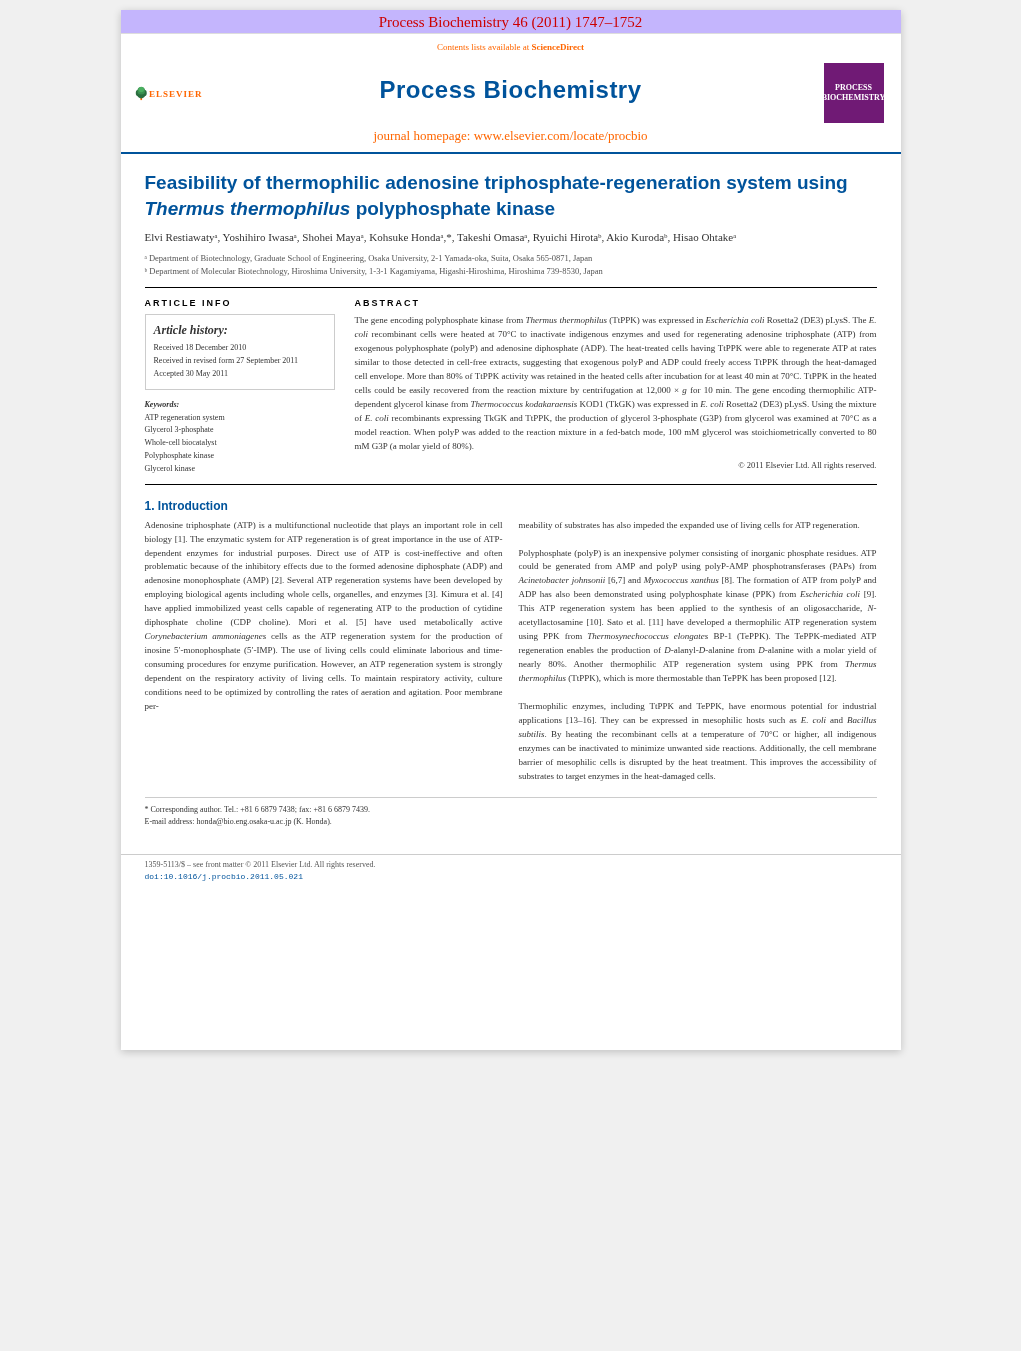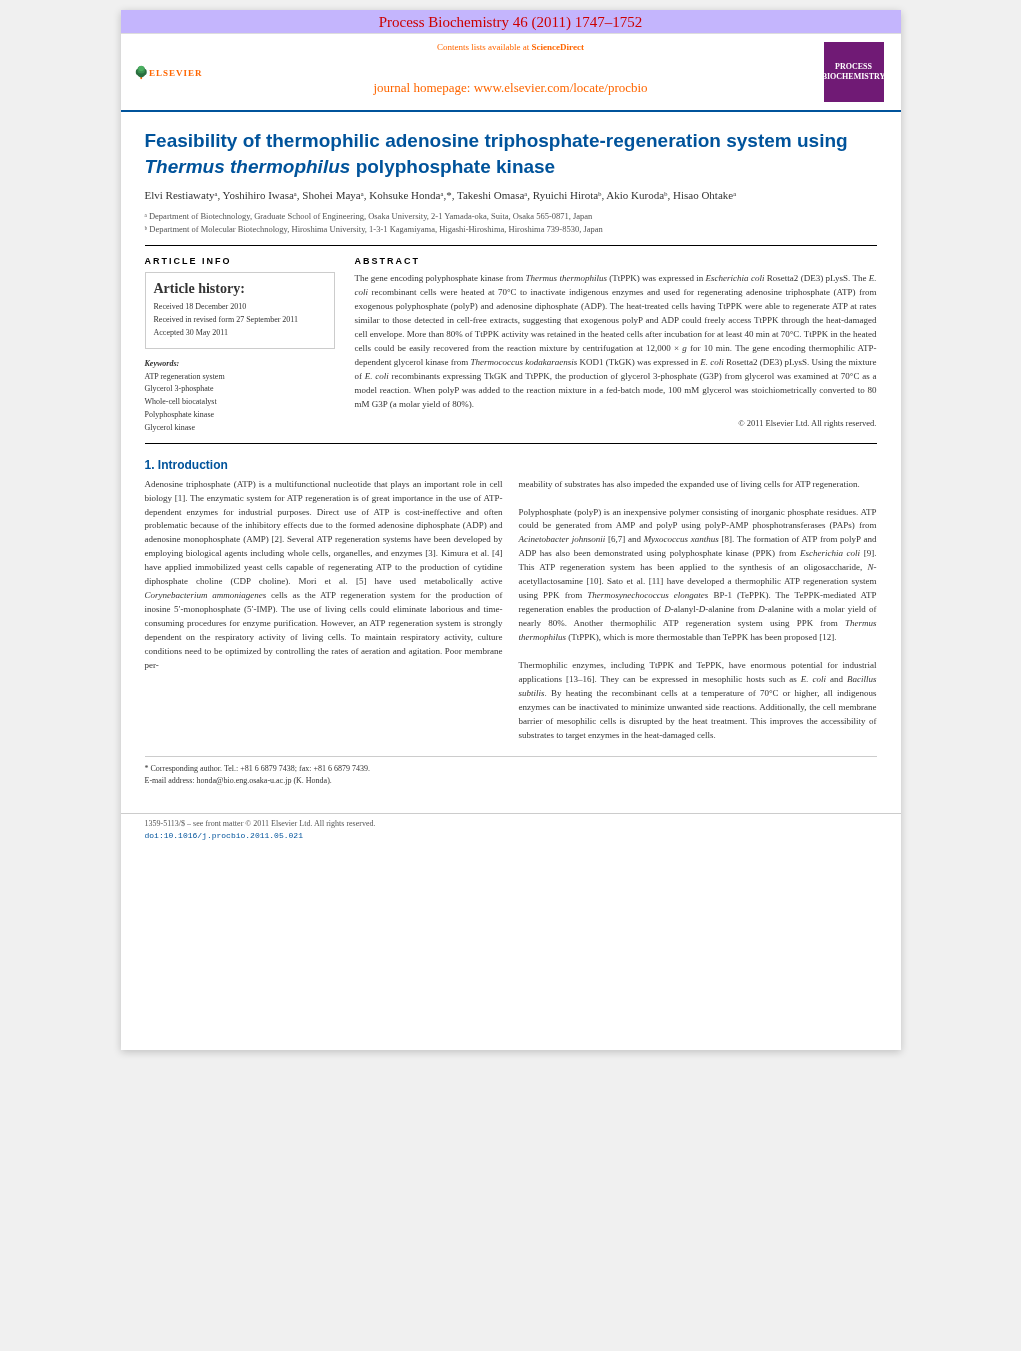--- a/index.html
+++ b/index.html
@@ -153,21 +153,22 @@
       color: #000;
       margin-bottom: 6px;
       font-family: Arial, sans-serif;
     }
     .article-info-box {
       border: 1px solid #ccc;
       padding: 8px;
       margin-bottom: 10px;
     }
     .article-info-label {
-      font-size: 14px;
+      font-size: 12px;
+      font-style: italic;
       font-weight: bold;
       color: #333;
       margin-bottom: 4px;
     }
     .article-info-line {
       font-size: 8px;
       color: #333;
       line-height: 1.6;
     }
     .keywords-section {
@@ -270,20 +271,21 @@
         <ellipse cx="30" cy="15" rx="10" ry="10" fill="#4aaf60"></ellipse>
       </svg>
       <div class="brand-text">ELSEVIER</div>
     </div>
 
     <div class="journal-center">
       <div class="sciencedirect-link">
         <span>Contents lists available at</span>
         <span style="color:#f60; font-weight:bold;">ScienceDirect</span>
       </div>
+      <div class="journal-title-main">Process Biochemistry</div>
       <div class="journal-homepage">
         <span>journal homepage:</span>
         <span style="color:#f60;">www.elsevier.com/locate/procbio</span>
       </div>
     </div>
 
     <div class="journal-logo-right">
       <div class="pb-logo-box">
         <span>PROCESS</span>
         <span>BIOCHEMISTRY</span>

